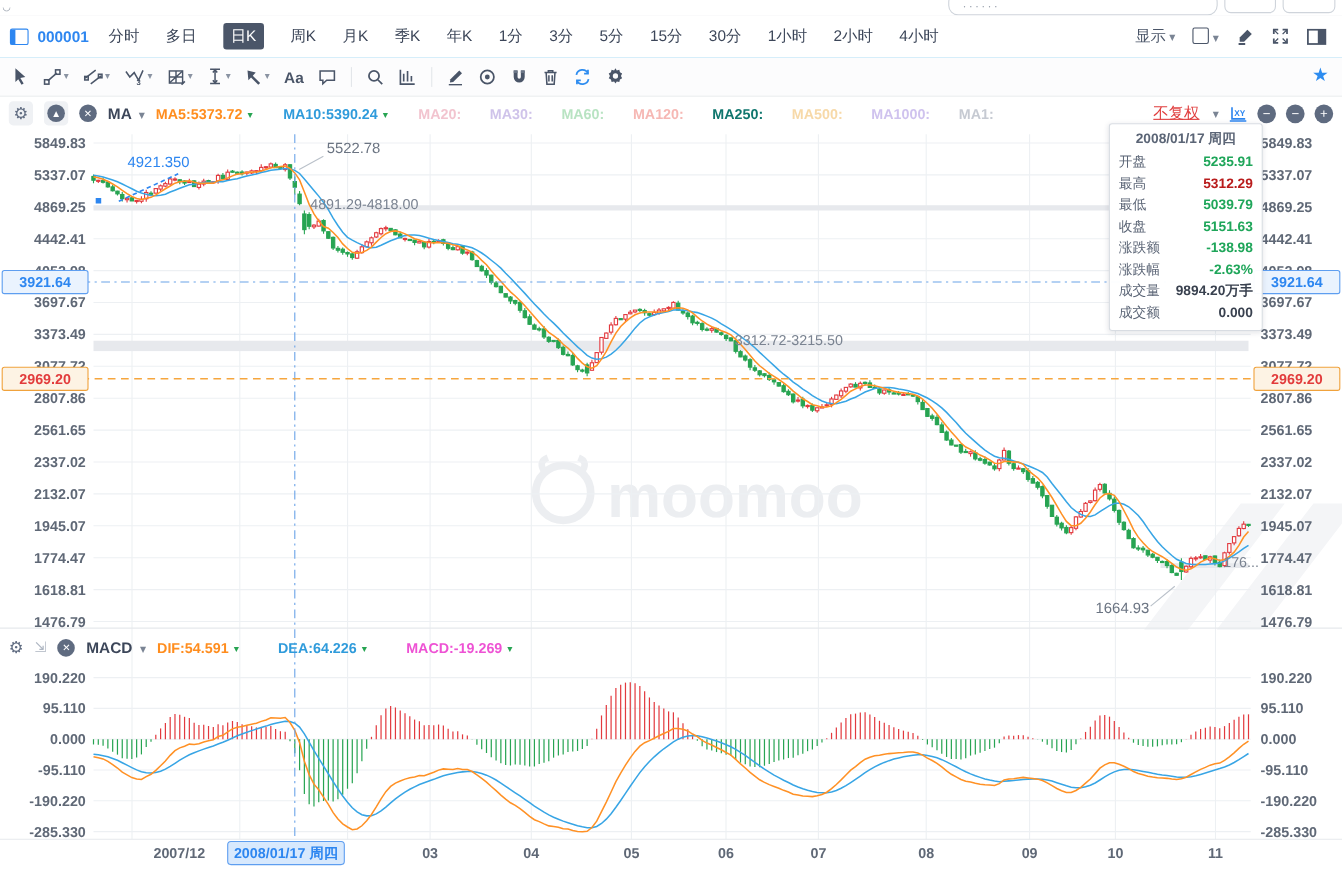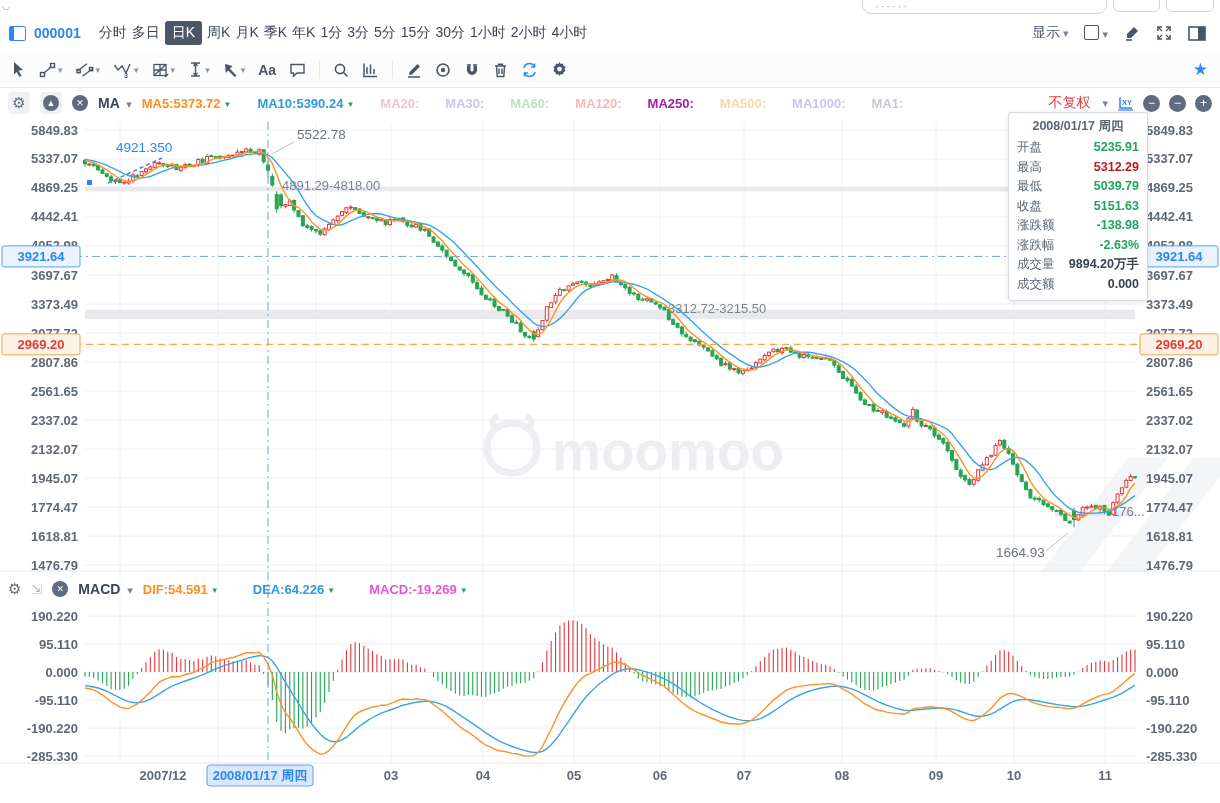--- a/index.html
+++ b/index.html
@@ -10,21 +10,21 @@
   .frag-input{position:absolute;left:862px;top:-7px;width:243px;height:19px;border:1px solid #cfd4db;border-radius:9px;background:#fff;}
   .frag-input span{position:absolute;left:12px;top:6px;font-size:11px;color:#9aa2ae;letter-spacing:2px;}
   .frag-btn{position:absolute;top:-7px;height:17px;border:1px solid #cfd4db;border-radius:6px;background:#fff;}
   .frag-btn.b1{left:1113px;width:45px;} .frag-btn.b2{left:1166px;width:46px;}
   .frag-squiggle{position:absolute;left:2px;top:1px;font-size:9px;color:#9aa2ae;}
   
   .tabbar{position:absolute;left:0;top:14px;width:1220px;height:38px;background:#fff;border-bottom:3px solid #0ea5e9;display:flex;align-items:center;}
   .sym-icon{display:inline-block;width:15px;height:13px;border:1.5px solid #2d86f0;border-radius:2px;margin-left:9px;position:relative;}
   .sym-icon::before{content:"";position:absolute;left:0;top:0;bottom:0;width:4px;background:#2d86f0;}
   .sym{color:#2d86f0;font-weight:700;font-size:14px;margin:0 18px 0 8px;}
-  .tabs{display:flex;align-items:center;gap:5px;font-size:14px;color:#3c4659;}
+  .tabs{display:flex;align-items:center;gap:24px;font-size:14px;color:#3c4659;}
   .tab{cursor:pointer;white-space:nowrap;}
   .tab.sel{background:#4b5669;color:#fff;padding:3px 7px;border-radius:3px;}
   .tab-right{margin-left:auto;display:flex;align-items:center;gap:16px;padding-right:14px;color:#4a5568;font-size:14px;text-align:center;}
   .caret{font-size:11px;color:#7a8494;margin-left:3px;}
   .sq-icon{display:inline-block;width:13px;height:13px;border:1.5px solid #4a5568;border-radius:2px;vertical-align:-2px;}
   .ticn svg{display:block;}
   
   .drawbar{position:absolute;left:0;top:52px;width:1220px;height:36px;background:#fcfcfd;border-bottom:1px solid #e9ebee;display:flex;align-items:center;gap:13px;padding-left:10px;box-sizing:border-box;color:#4a5568;}
   .tool{display:flex;align-items:center;gap:2px;cursor:pointer;}
   .tool svg{display:block;}
@@ -35,21 +35,21 @@
   
   .ind-bar{position:absolute;left:0;width:1220px;height:30px;display:flex;align-items:center;gap:10px;padding-left:8px;box-sizing:border-box;font-size:13px;}
   #ma-bar{top:88px;background:#fff;}
   #macd-bar{top:578px;height:22px;background:transparent;z-index:5;}
   .sqbtn{width:22px;height:22px;border-radius:4px;background:#eff1f4;display:flex;align-items:center;justify-content:center;color:#5f6b80;font-size:15px;}
   .cbtn{width:16px;height:16px;border-radius:50%;background:#5f6b80;color:#fff;display:flex;align-items:center;justify-content:center;font-size:9px;line-height:1;}
   .ind-name{font-weight:700;font-size:14px;color:#3c4659;}
   .ind-item{font-weight:700;white-space:nowrap;cursor:pointer;}
   .vcaret{font-size:8px;color:#27a452;margin-left:3px;vertical-align:1px;}
   .bar-right{margin-left:auto;display:flex;align-items:center;gap:9px;padding-right:8px;}
-  .fq{color:#e03e3e;font-size:14px;font-weight:400;}
+  .fq{color:#e03e3e;font-size:14px;font-weight:400;text-decoration:underline;}
   .expic{color:#aeb6c2;font-size:13px;}
   
   #chart{position:absolute;left:0;top:118px;}
   
   .tooltip{position:absolute;left:1008px;top:112px;width:140px;background:rgba(255,255,255,.97);border:1px solid #d8dce2;border-radius:3px;box-shadow:0 1px 5px rgba(40,50,70,.12);z-index:9;padding:5px 8px 6px 8px;box-sizing:border-box;font-size:12.5px;}
   .tt-title{text-align:center;color:#5b6576;font-weight:700;margin-bottom:3px;white-space:nowrap;}
   .tt-row{display:flex;justify-content:space-between;line-height:19.5px;white-space:nowrap;}
   .tt-row .lab{color:#5b6576;}
   .tt-row .val{font-weight:700;}
   .val.g{color:#1fa65a;} .val.r{color:#b91c1c;} .val.d{color:#39414f;}
@@ -231,21 +231,21 @@
       </span>
     <span class="cbtn">✕</span>
     <span class="ind-name"><span>MA</span> <span class="caret">▾</span></span>
     <span id="ma-items" style="display:flex;gap:26px;">
         <span class="ind-item" style="color: rgb(255, 141, 30);">MA5:5373.72<span class="vcaret">▼</span></span>
         <span class="ind-item" style="color: rgb(47, 155, 219);">MA10:5390.24<span class="vcaret">▼</span></span>
         <span class="ind-item" style="color: rgb(242, 196, 207);">MA20:</span>
         <span class="ind-item" style="color: rgb(207, 195, 234);">MA30:</span>
         <span class="ind-item" style="color: rgb(184, 227, 194);">MA60:</span>
         <span class="ind-item" style="color: rgb(246, 184, 180);">MA120:</span>
-        <span class="ind-item" style="color: #a21caf;">MA250:</span>
+        <span class="ind-item" style="color: #0f766e;">MA250:</span>
         <span class="ind-item" style="color: rgb(247, 217, 168);">MA500:</span>
         <span class="ind-item" style="color: rgb(207, 194, 238);">MA1000:</span>
         <span class="ind-item" style="color: rgb(198, 202, 210); text-align: center;">MA1:</span>
       </span>
     <span class="bar-right">
       <span class="fq">不复权</span>
       <span class="caret">▾</span>
       <span class="ticn">
           <svg width="17" height="15" stroke="#2d86f0" fill="none" stroke-width="1.5">
             <path d="M3 1.5 V12 H15"></path>

